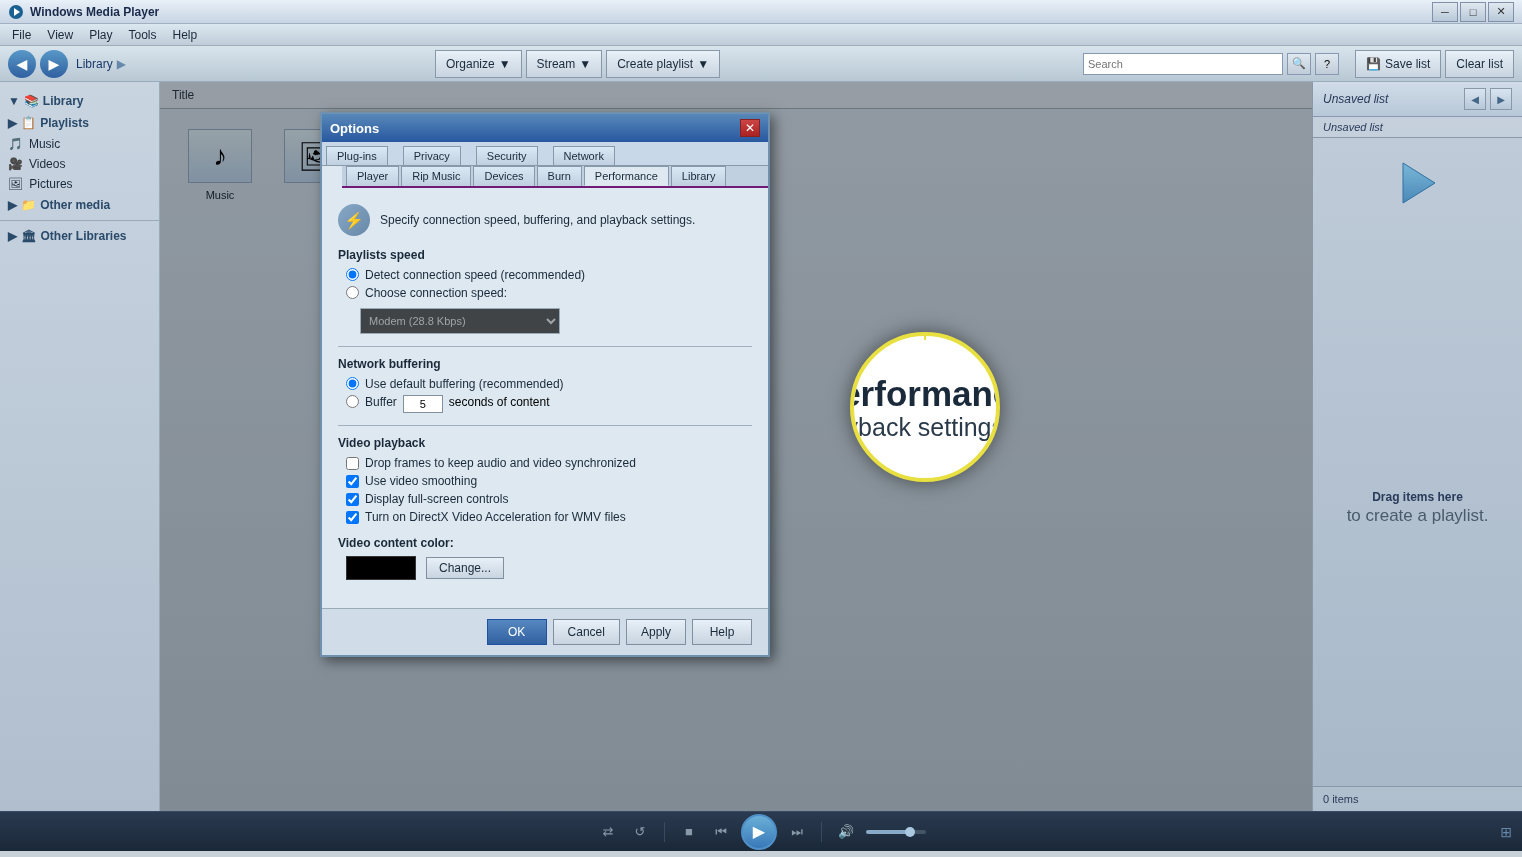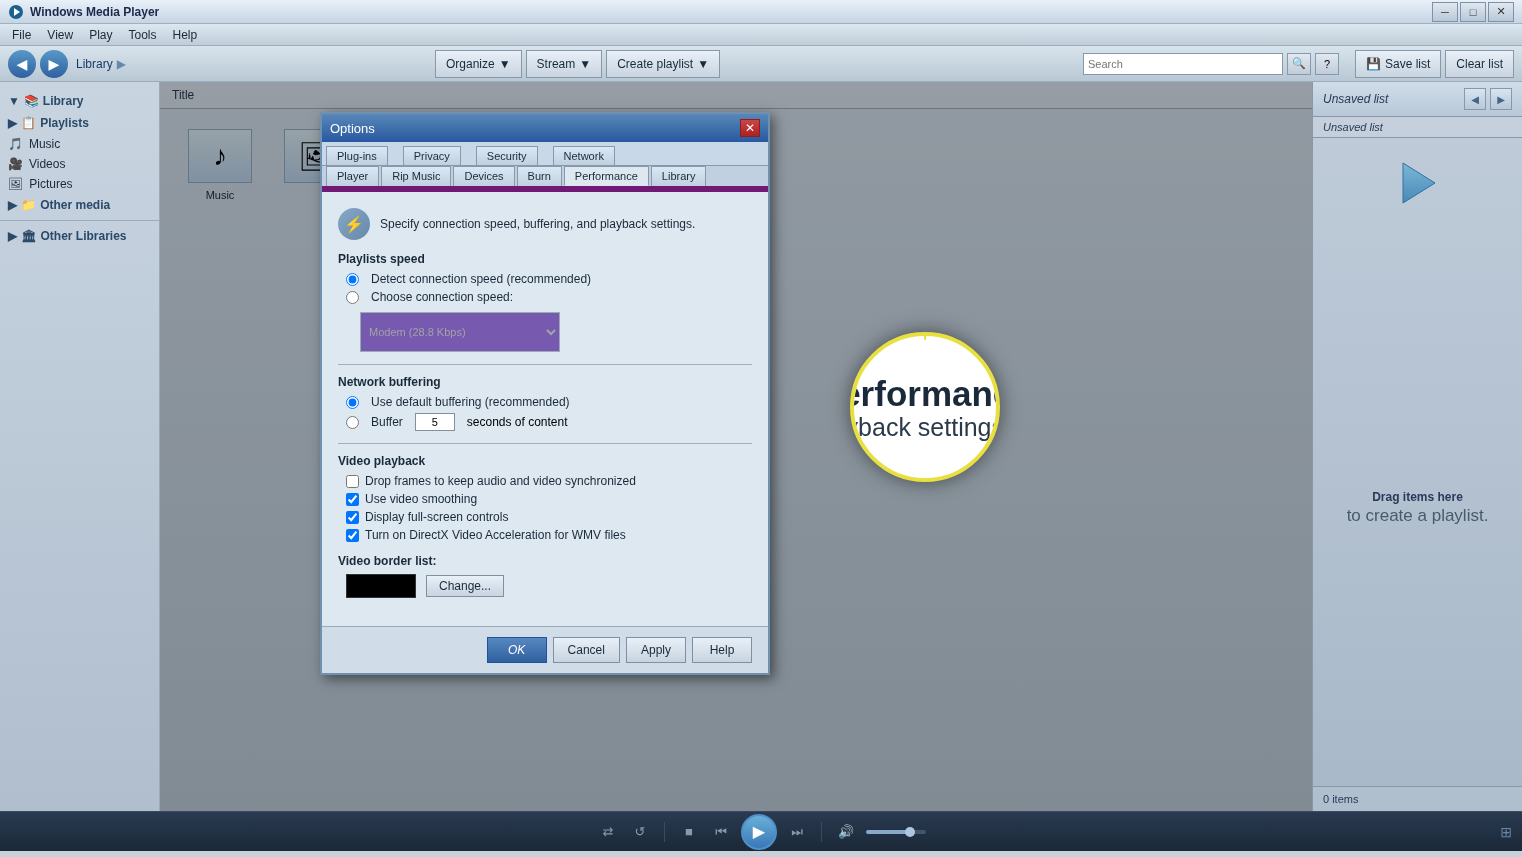--- a/index.html
+++ b/index.html
@@ -312,21 +312,21 @@
       position: relative;
     }
     .dialog-title-bar {
       background: linear-gradient(to bottom, #5888b8, #2858a0);
       height: 28px;
       display: flex;
       align-items: center;
       padding: 0 8px;
       color: white;
     }
-    .dialog-title-text { flex: 1; font-size: 13px; font-weight: normal; }
+    .dialog-title-text { flex: 1; font-size: 13px; font-weight: bold; }
     .dialog-close-btn {
       width: 20px; height: 18px;
       background: linear-gradient(to bottom, #cc4444, #aa2222);
       border: 1px solid #882222;
       cursor: pointer;
       color: white;
       font-size: 12px;
       display: flex; align-items: center; justify-content: center;
     }
 
@@ -350,23 +350,24 @@
     }
     .dialog-tab.active {
       background: #dde8f0;
       border-bottom: 1px solid #dde8f0;
       position: relative;
       z-index: 1;
     }
     .dialog-tabs-row2 {
       display: flex;
       background: #c0d0e0;
-      border-bottom: 6px solid #701a75;
+      border-bottom: 2px solid #701a75;
       padding: 0 4px;
       gap: 2px;
+      margin-left: 20px;
     }
 
     
     .dialog-content {
       padding: 16px;
     }
     .dialog-section-header {
       display: flex;
       align-items: center;
       gap: 10px;
@@ -383,34 +384,34 @@
 
     .form-group { margin-bottom: 12px; }
     .form-group-title {
       font-size: 12px;
       font-weight: bold;
       color: #1a2a3a;
       margin-bottom: 6px;
     }
     .radio-option {
       display: flex;
-      align-items: center;
-      gap: 12px;
+      align-items: flex-start;
+      gap: 6px;
       margin-bottom: 4px;
       padding-left: 8px;
     }
     .radio-option input[type="radio"] { cursor: pointer; }
     .radio-option label { font-size: 12px; color: #1a2a3a; cursor: pointer; }
 
     .dropdown-select {
       margin-left: 22px;
       margin-top: 4px;
       width: 200px;
-      height: 40px;
-      background: #4c1d95;
+      height: 26px;
+      background: #000000;
       border: 1px solid #8090a0;
       font-size: 11px;
       color: #888;
       padding: 0 4px;
     }
 
     .checkbox-option {
       display: flex;
       align-items: center;
       gap: 6px;
@@ -467,21 +468,20 @@
       background: linear-gradient(to bottom, #e8f0f8, #c8d4e0);
       border: 1px solid #8090a0;
       cursor: pointer;
       font-size: 12px;
       color: #1a2a3a;
     }
     .dialog-btn.primary {
       background: linear-gradient(to bottom, #5888c0, #3060a0);
       color: white;
       border-color: #2050a0;
-      font-style: italic;
     }
     .magnifier-circle {
       width: 150px;
       height: 150px;
       border-radius: 50%;
       border: 4px solid #e8e040;
       background: white;
       overflow: hidden;
       display: flex;
       align-items: center;
@@ -716,21 +716,21 @@
               <input type="checkbox" id="c3" checked="" style="">
               <label for="c3">Display full-screen controls</label>
             </div>
             <div class="checkbox-option">
               <input type="checkbox" id="c4" checked="" style="">
               <label for="c4">Turn on DirectX Video Acceleration for WMV files</label>
             </div>
           </div>
 
           <div class="form-group">
-            <div class="form-group-title">Video border list:</div>
+            <div class="form-group-title">Video content color:</div>
             <div class="color-row">
               <div class="color-swatch"></div>
               <button class="change-btn">Change...</button>
             </div>
           </div>
         </div>
 
         <div class="dialog-buttons">
           <button class="dialog-btn primary">OK</button>
           <button class="dialog-btn">Cancel</button>

